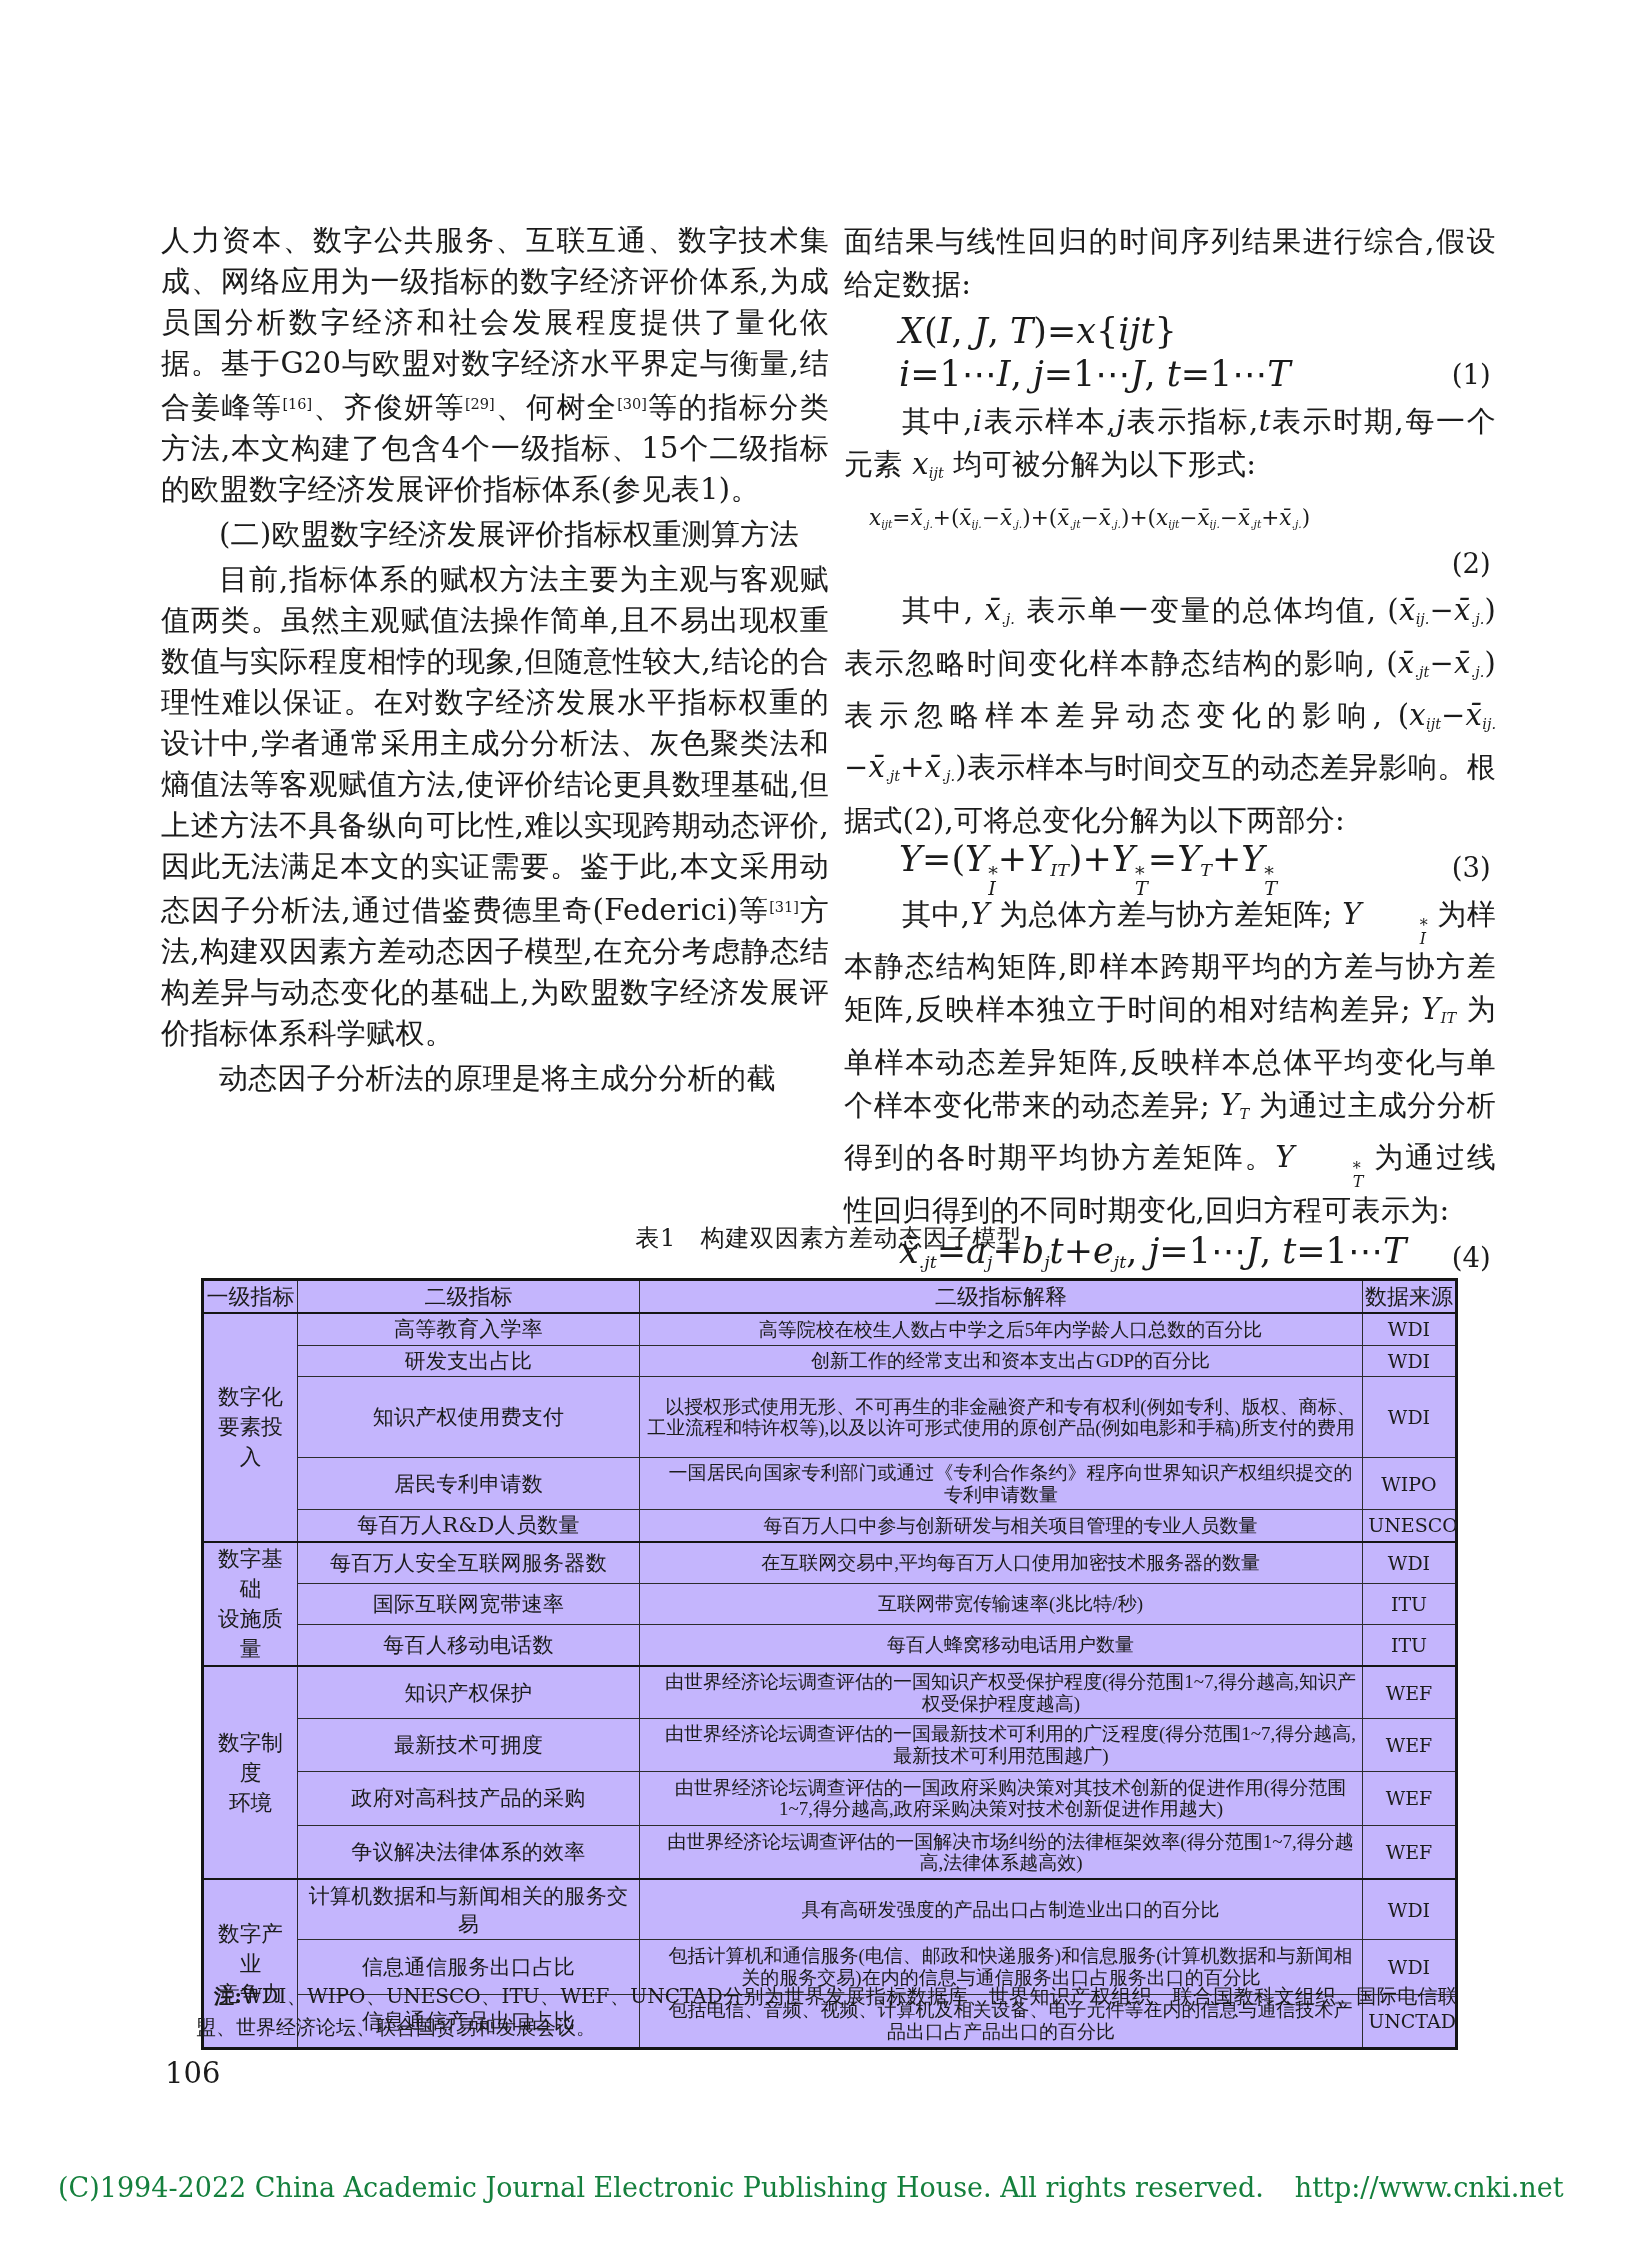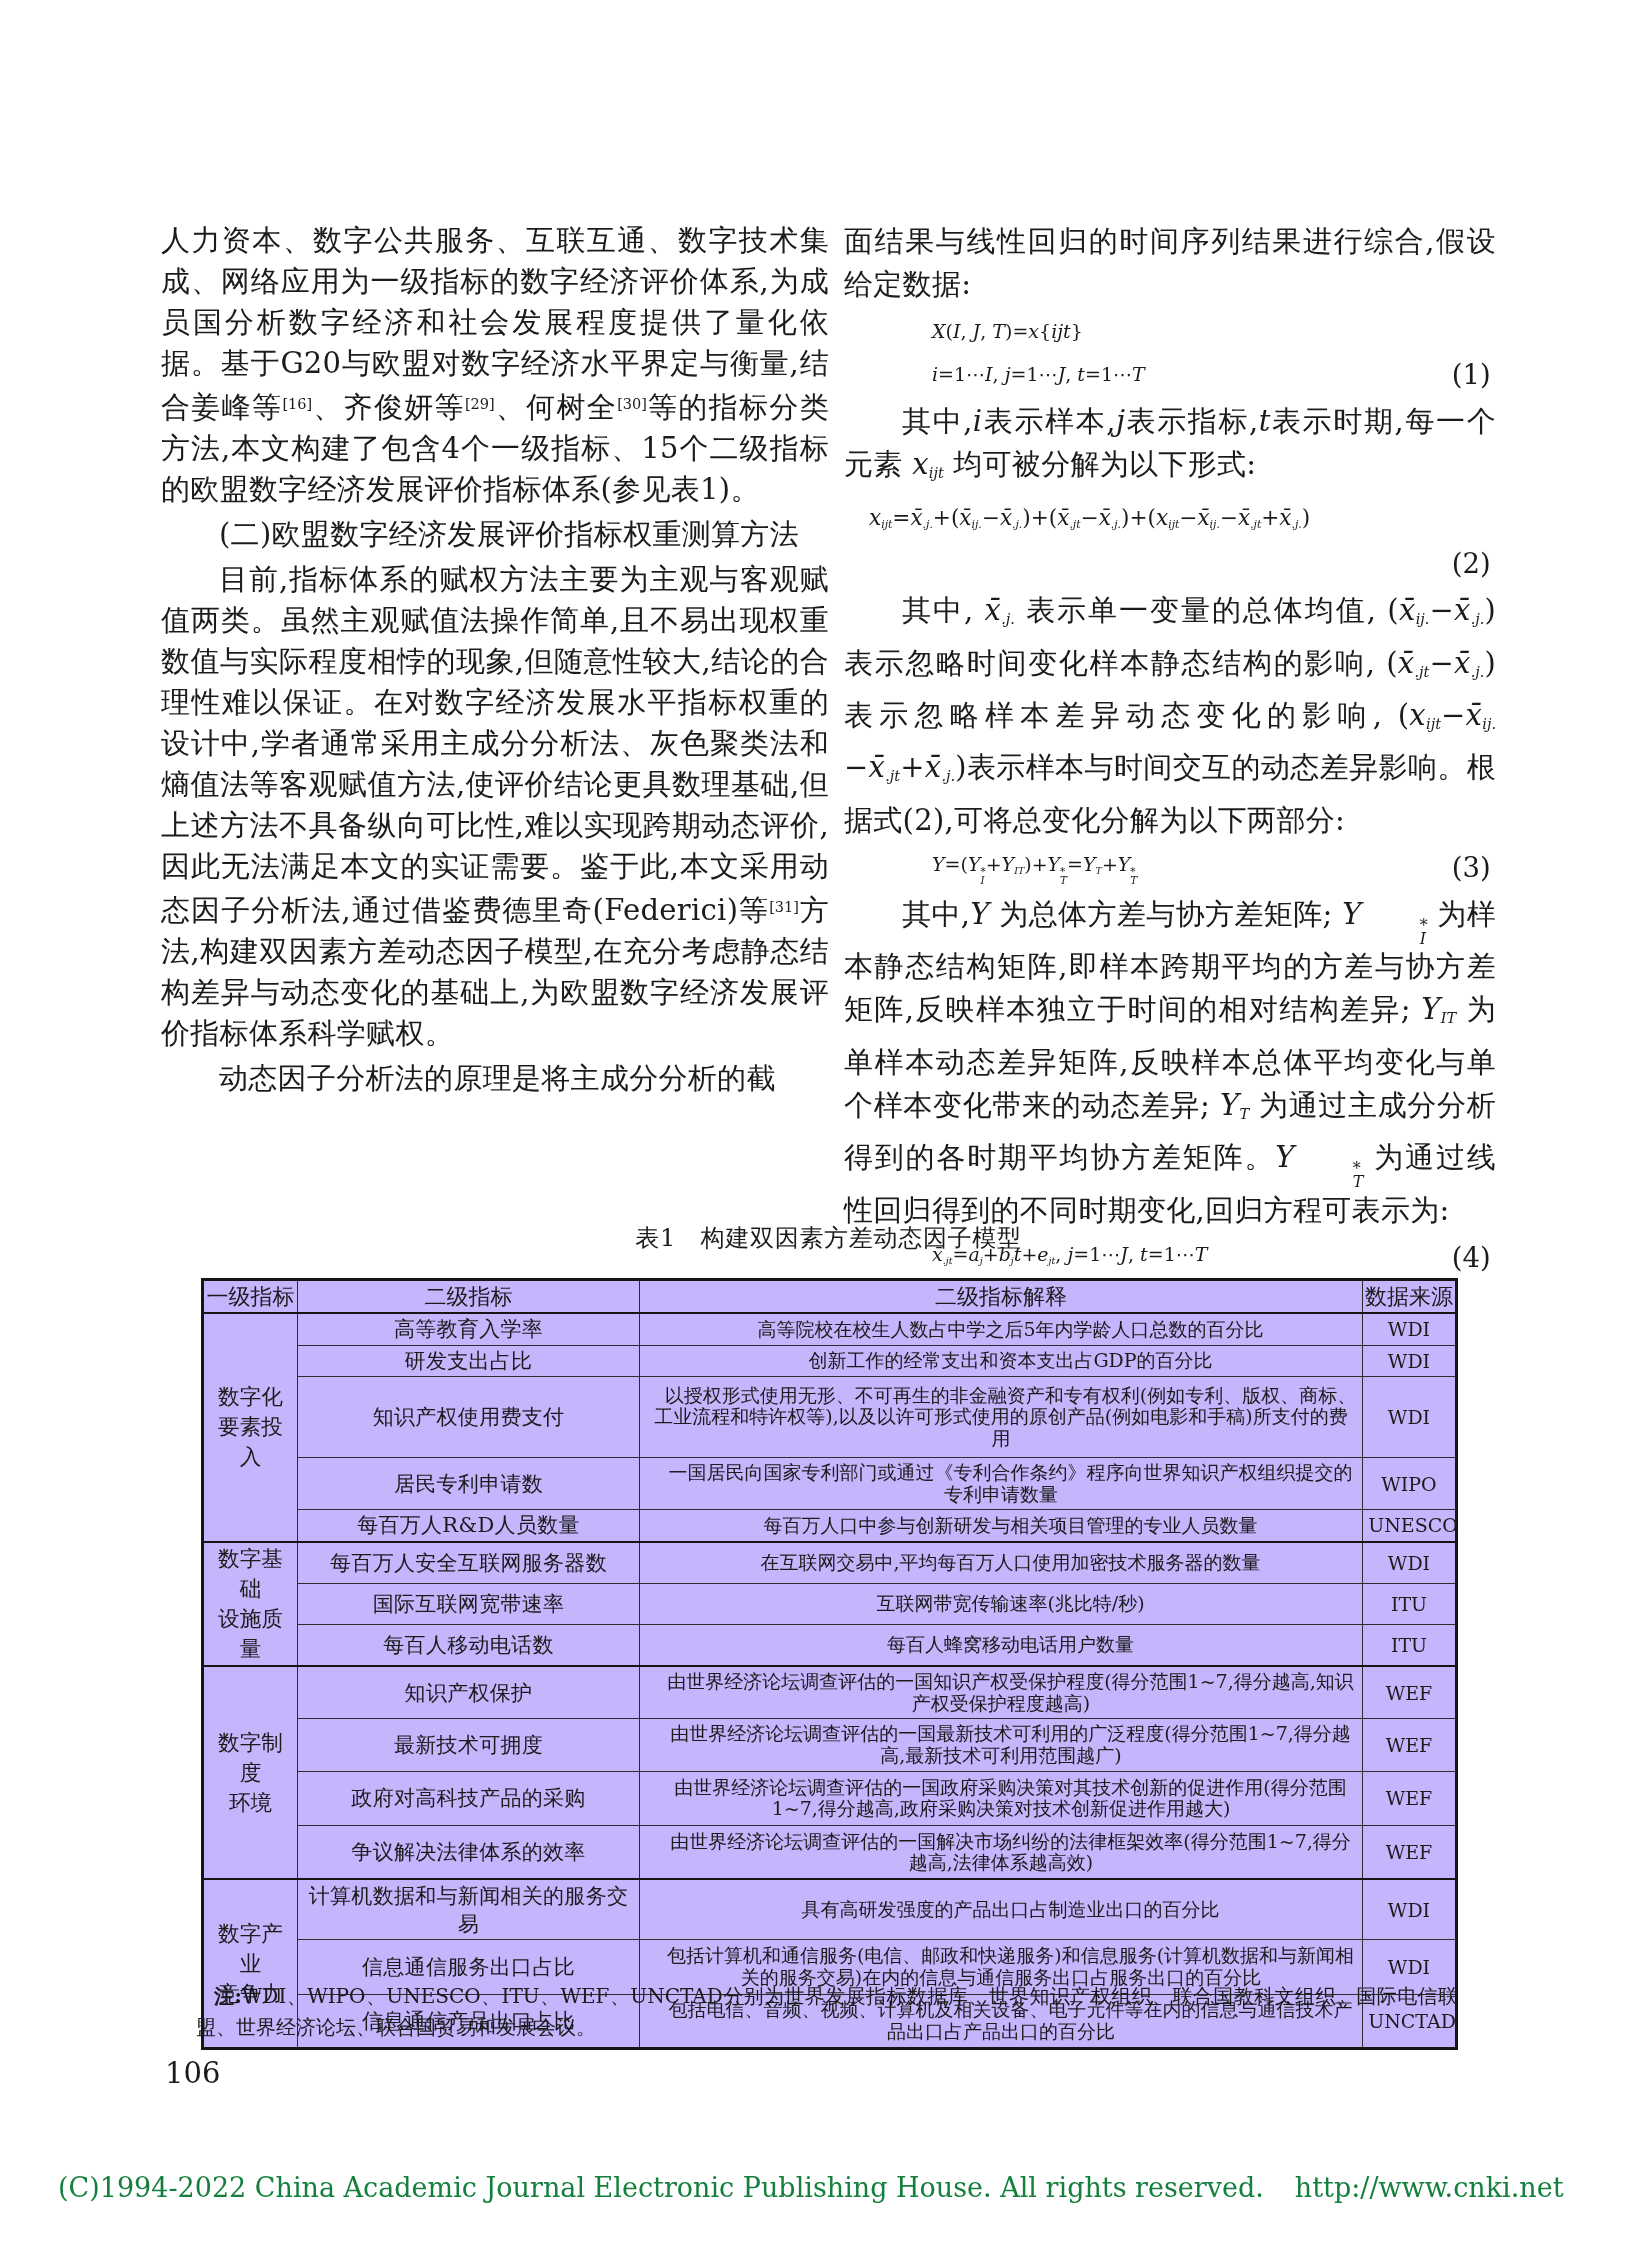--- a/index.html
+++ b/index.html
@@ -9,34 +9,34 @@
   .col-left{left:157px;width:676px;font-size:29px;line-height:41px;}
   .col-right{left:840px;width:660px;font-size:29px;line-height:43px;}
   p.body{margin:4px;letter-spacing:0.3px;}
   .ind{text-indent:2em;}
   sup{font-size:0.5em;vertical-align:0.55em;letter-spacing:0;}
   sub{font-size:0.5em;vertical-align:-0.3em;letter-spacing:0;}
   .msup{display:inline-flex;flex-direction:column;vertical-align:-0.45em;
         line-height:0.8;font-size:0.55em;letter-spacing:0;}
   .msup .t,.msup .b{display:block;text-align:left;}
   .eqline{display:flex;align-items:center;height:43px;white-space:nowrap;}
-  .eqline .eqbody{font-size:19px;margin-left:92px;}
+  .eqline .eqbody{font-size:35px;margin-left:59px;}
   .eqline .eqnum{margin-left:auto;margin-right:9.2px;font-size:27.5px;}
   .eqline.small .eqbody{font-size:21.6px;margin-left:29px;}
   .tbl-title{position:absolute;left:201px;top:1222px;width:1255px;text-align:center;
              font-size:24px;letter-spacing:0.7px;}
   table.indtable{position:absolute;left:201px;top:1278px;width:1255px;
              border-collapse:collapse;table-layout:fixed;background:#c4b5fd;
              border:3.9px solid #151515;}
   .indtable th,.indtable td{border:1.3px solid #2c2c2c;vertical-align:middle;padding:1.3px 5.2px;text-align:center;}
   .indtable thead th{font-size:22px;font-weight:400;text-align:center;padding:0;
              border-bottom:2.6px solid #151515;height:31px;}
   .gcell{white-space:pre-line;text-align:center;font-size:21.6px;line-height:30px;padding:0;}
   .ind-cell{font-size:21px;padding-left:7.9px;letter-spacing:0.3px;}
-  .exp{font-size:19px;line-height:21.6px;text-align:justify;text-indent:1em;padding:2px 6.5px;}
+  .exp{font-size:19px;line-height:21.6px;text-align:justify;text-indent:1em;padding:2px 6.5px;font-family:Liberation Serif, serif;}
   .src{text-align:center;font-size:19px;padding:0;margin-left:20px;}
   tr.gsep td{border-top:2.6px solid #151515;}
   tr.rh43{height:28px}tr.rh44{height:29px}tr.rh45{height:29.5px}tr.rh46{height:30px}
   tr.rh47{height:31px}tr.rh79{height:52px}tr.rh80{height:52px}tr.rh81{height:53px}
   tr.rh82{height:54px}tr.rh84{height:55px}tr.rh124{height:81px}
   .note{position:absolute;left:196px;top:1981px;width:1262px;font-size:20px;
         line-height:31px;text-align:justify;text-indent:0.9em;margin:0;}
   .note .note-label{font-weight:700;}
   .pageno{position:absolute;left:165px;top:2056px;font-size:29px;}
   .footer{position:absolute;left:58px;top:2172px;font-size:27px;color:#15803d;white-space:nowrap;}

